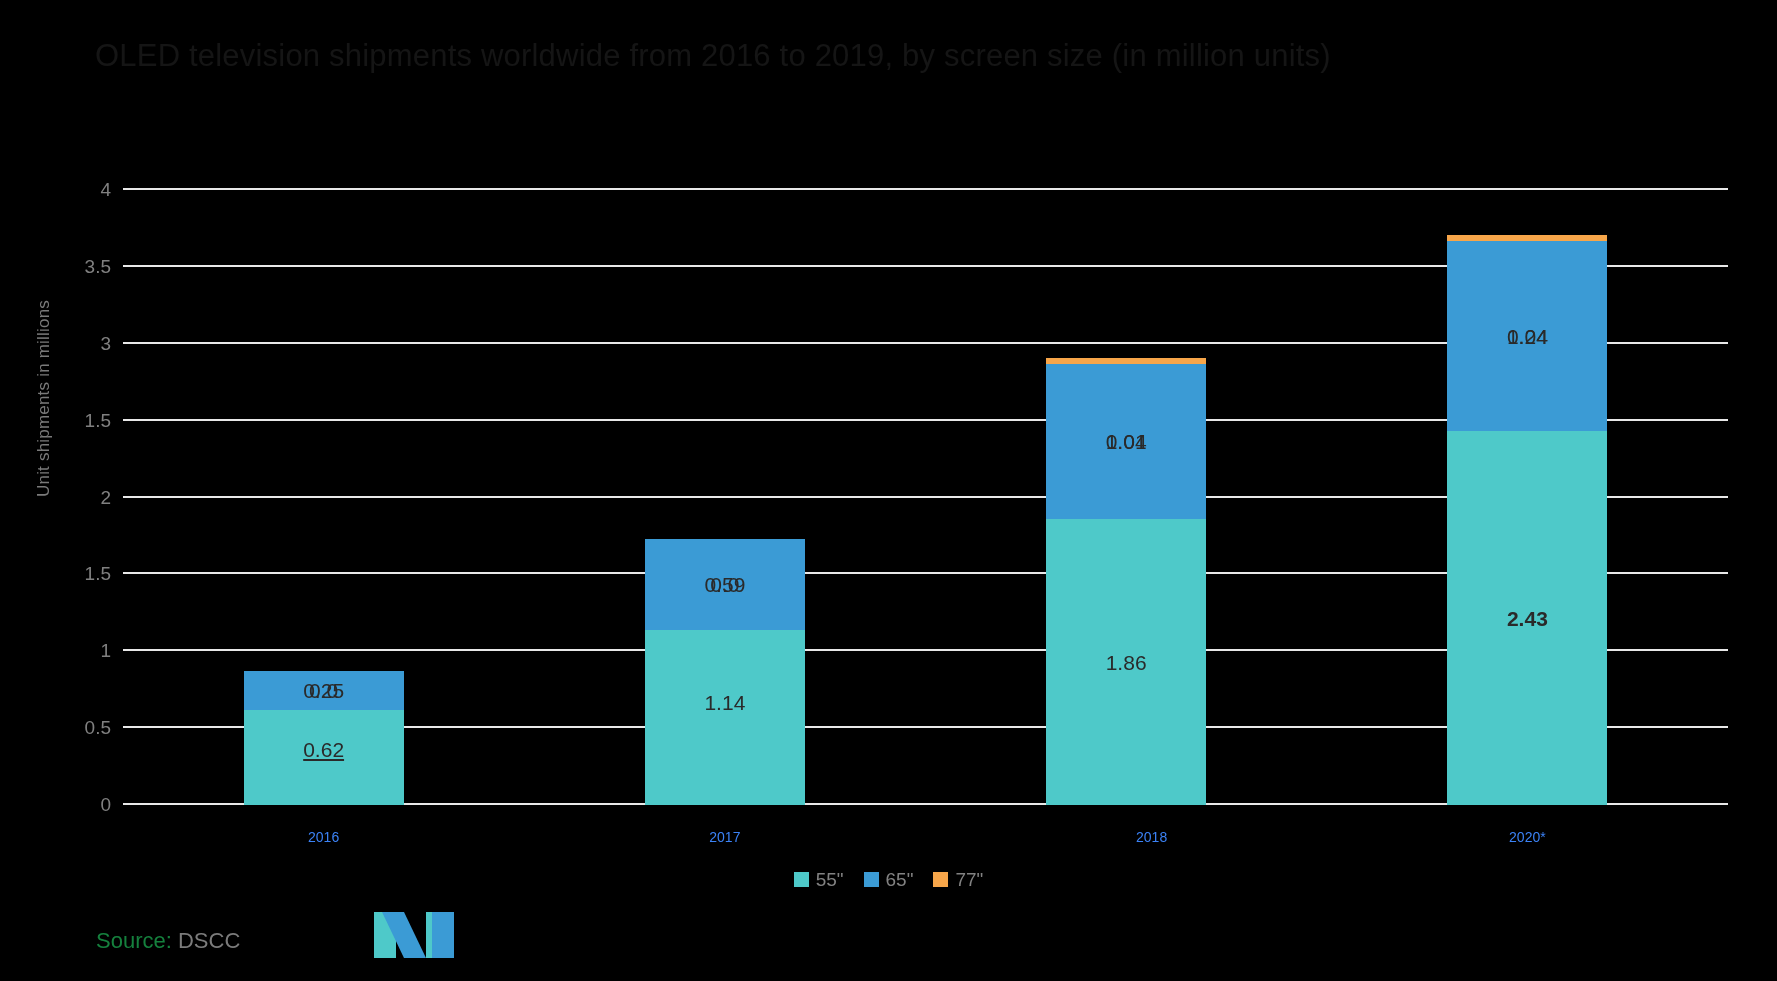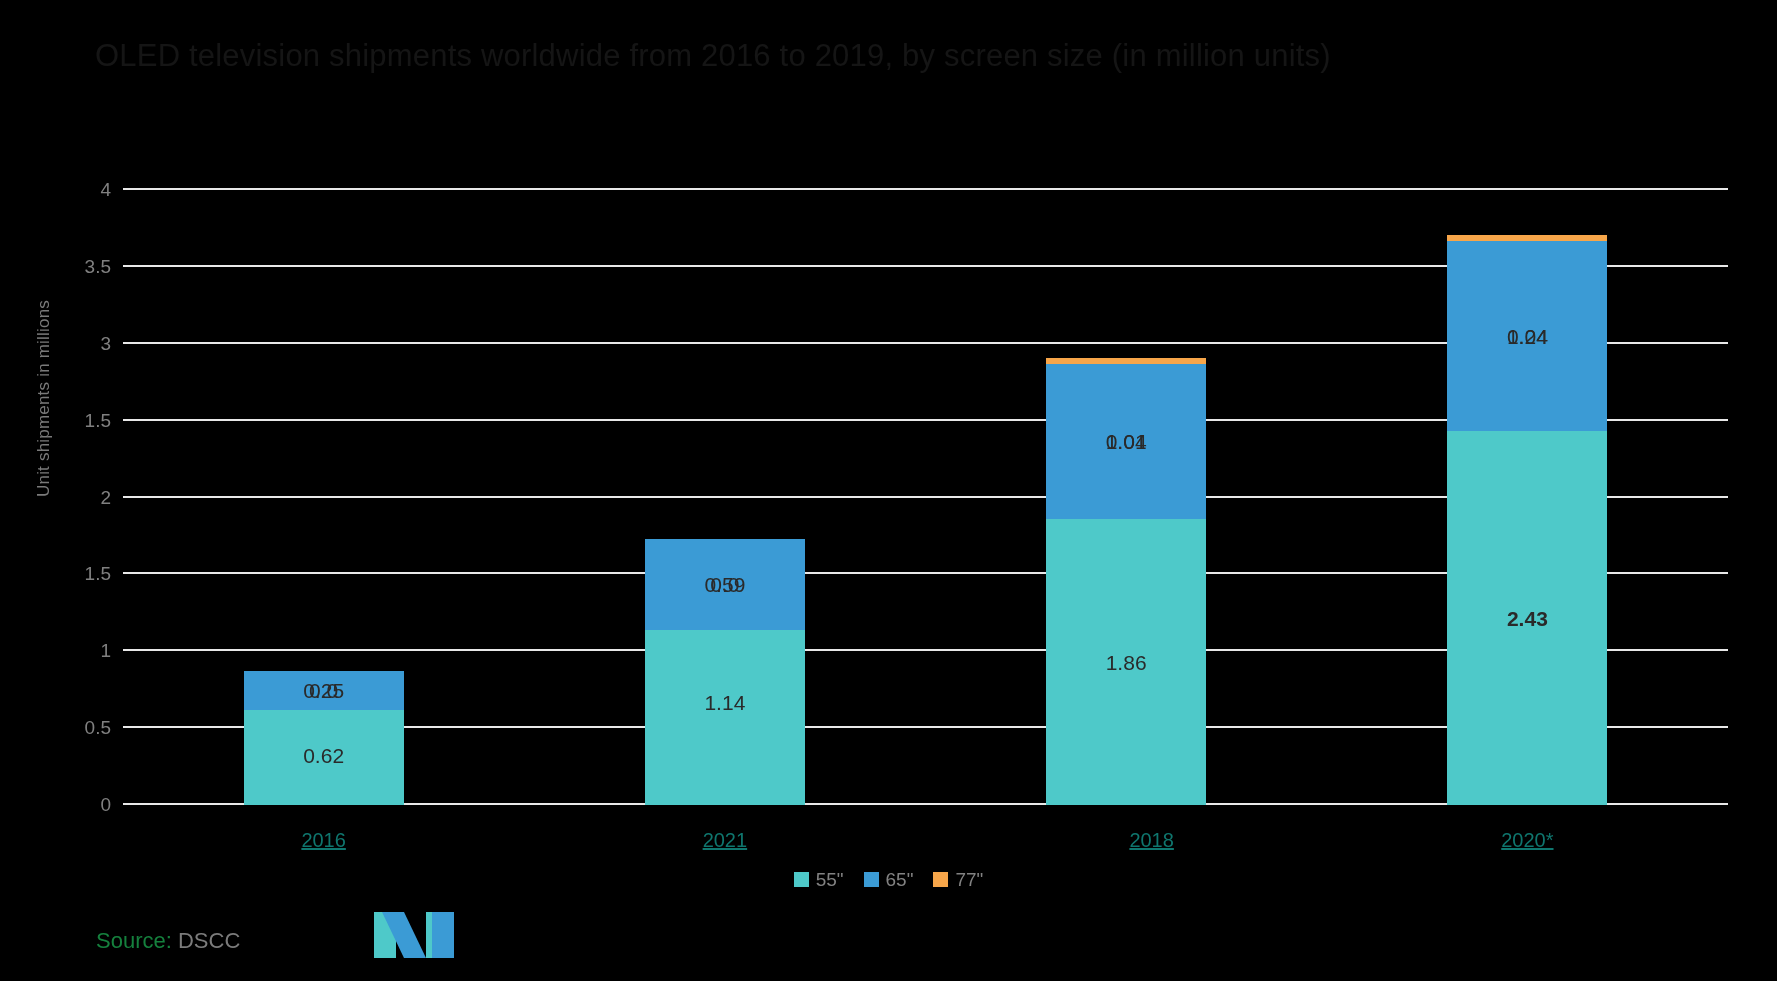--- a/index.html
+++ b/index.html
@@ -94,24 +94,23 @@
     white-space: nowrap;
     pointer-events: none;
   }
   .seg-55 { background: #4ec9c9; }
   .seg-65 { background: #3b9bd5; }
   .seg-77 { background: #f7a64a; }
 
   .xtick-label {
     position: absolute;
     text-align: center;
-    font-size: 20px;
-    color: #0f766e;
-    white-space: nowrap;
-    text-decoration: underline;
+    font-size: 14px;
+    color: #3b82f6;
+    white-space: nowrap;
   }
 
   
   #legend {
     position: absolute;
     left: 0;
     top: 870px;
     width: 1777px;
     display: flex;
     justify-content: center;
@@ -183,21 +182,21 @@
       <div class="ytick-label" style="bottom: 461.25px; top: auto; transform: translateY(50%);">3</div>
       <div class="ytick-label" style="bottom: 538.125px; top: auto; transform: translateY(50%);">3.5</div>
       <div class="ytick-label" style="bottom: 615px; top: auto; transform: translateY(50%);">4</div>
     </div>
   <div id="bars">
       <div class="bar-group" style="left: 120.625px; width: 160px;">
         <div class="bar-stack">
           <div class="seg seg-65" style="height: 38.4375px; background: rgb(59, 155, 213);"></div>
           <div class="seg seg-55" style="height: 95.325px; background: rgb(78, 201, 201);"></div>
         </div>
-        <div class="seg-label" style="bottom: 37px;">0.62</div>
+        <div class="seg-label" style="bottom: 43px; text-decoration: underline;">0.62</div>
         <div class="seg-label" style="bottom: 101.544px;">0.25</div>
         <div class="seg-label" style="bottom: 101.544px;">0.0</div>
       </div>
       <div class="bar-group" style="left: 521.875px; width: 160px;">
         <div class="bar-stack">
           <div class="seg seg-65" style="height: 90.7125px; background: rgb(59, 155, 213);"></div>
           <div class="seg seg-55" style="height: 175.275px; background: rgb(78, 201, 201);"></div>
         </div>
         <div class="seg-label" style="bottom: 90px;">1.14</div>
         <div class="seg-label" style="bottom: 207.631px;">0.59</div>
@@ -219,21 +218,21 @@
           <div class="seg seg-65" style="height: 190.65px; background: rgb(59, 155, 213);"></div>
           <div class="seg seg-55" style="height: 373.613px; background: rgb(78, 201, 201);"></div>
         </div>
         <div class="seg-label" style="bottom: 173.806px; font-weight: bold;">2.43</div>
         <div class="seg-label" style="bottom: 455.938px;">1.24</div>
         <div class="seg-label" style="bottom: 455.938px;">0.04</div>
       </div>
     </div>
   <div id="xtick-labels">
       <div class="xtick-label" style="left: 0px; width: 401.25px; top: 639px;">2016</div>
-      <div class="xtick-label" style="left: 401.25px; width: 401.25px; top: 639px;">2021</div>
+      <div class="xtick-label" style="left: 401.25px; width: 401.25px; top: 639px;">2017</div>
       <div class="xtick-label" style="left: 828px; width: 401.25px; top: 639px;">2018</div>
       <div class="xtick-label" style="left: 1203.75px; width: 401.25px; top: 639px;">2020*</div>
     </div>
 </div>
 
 <div id="legend">
     <div class="legend-item">
       <span class="legend-swatch" style="background: rgb(78, 201, 201);"></span>
       <span class="legend-text">55"</span>
     </div>

